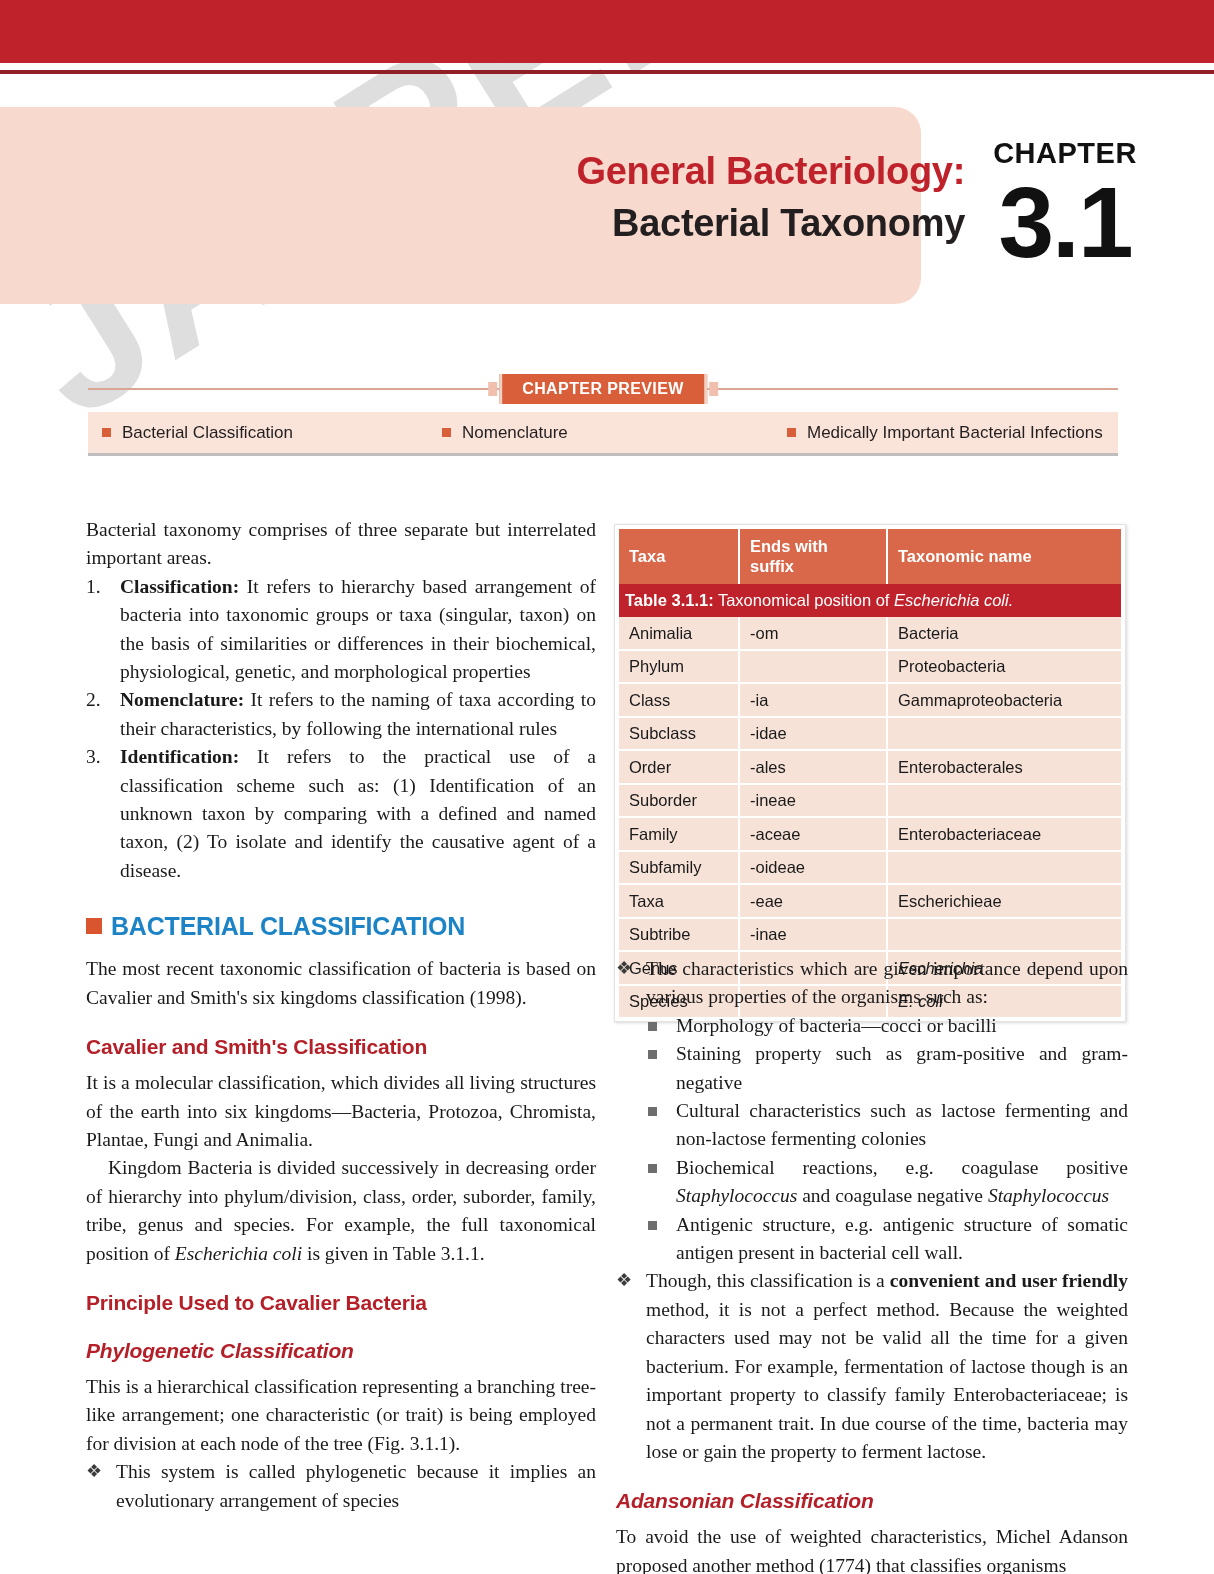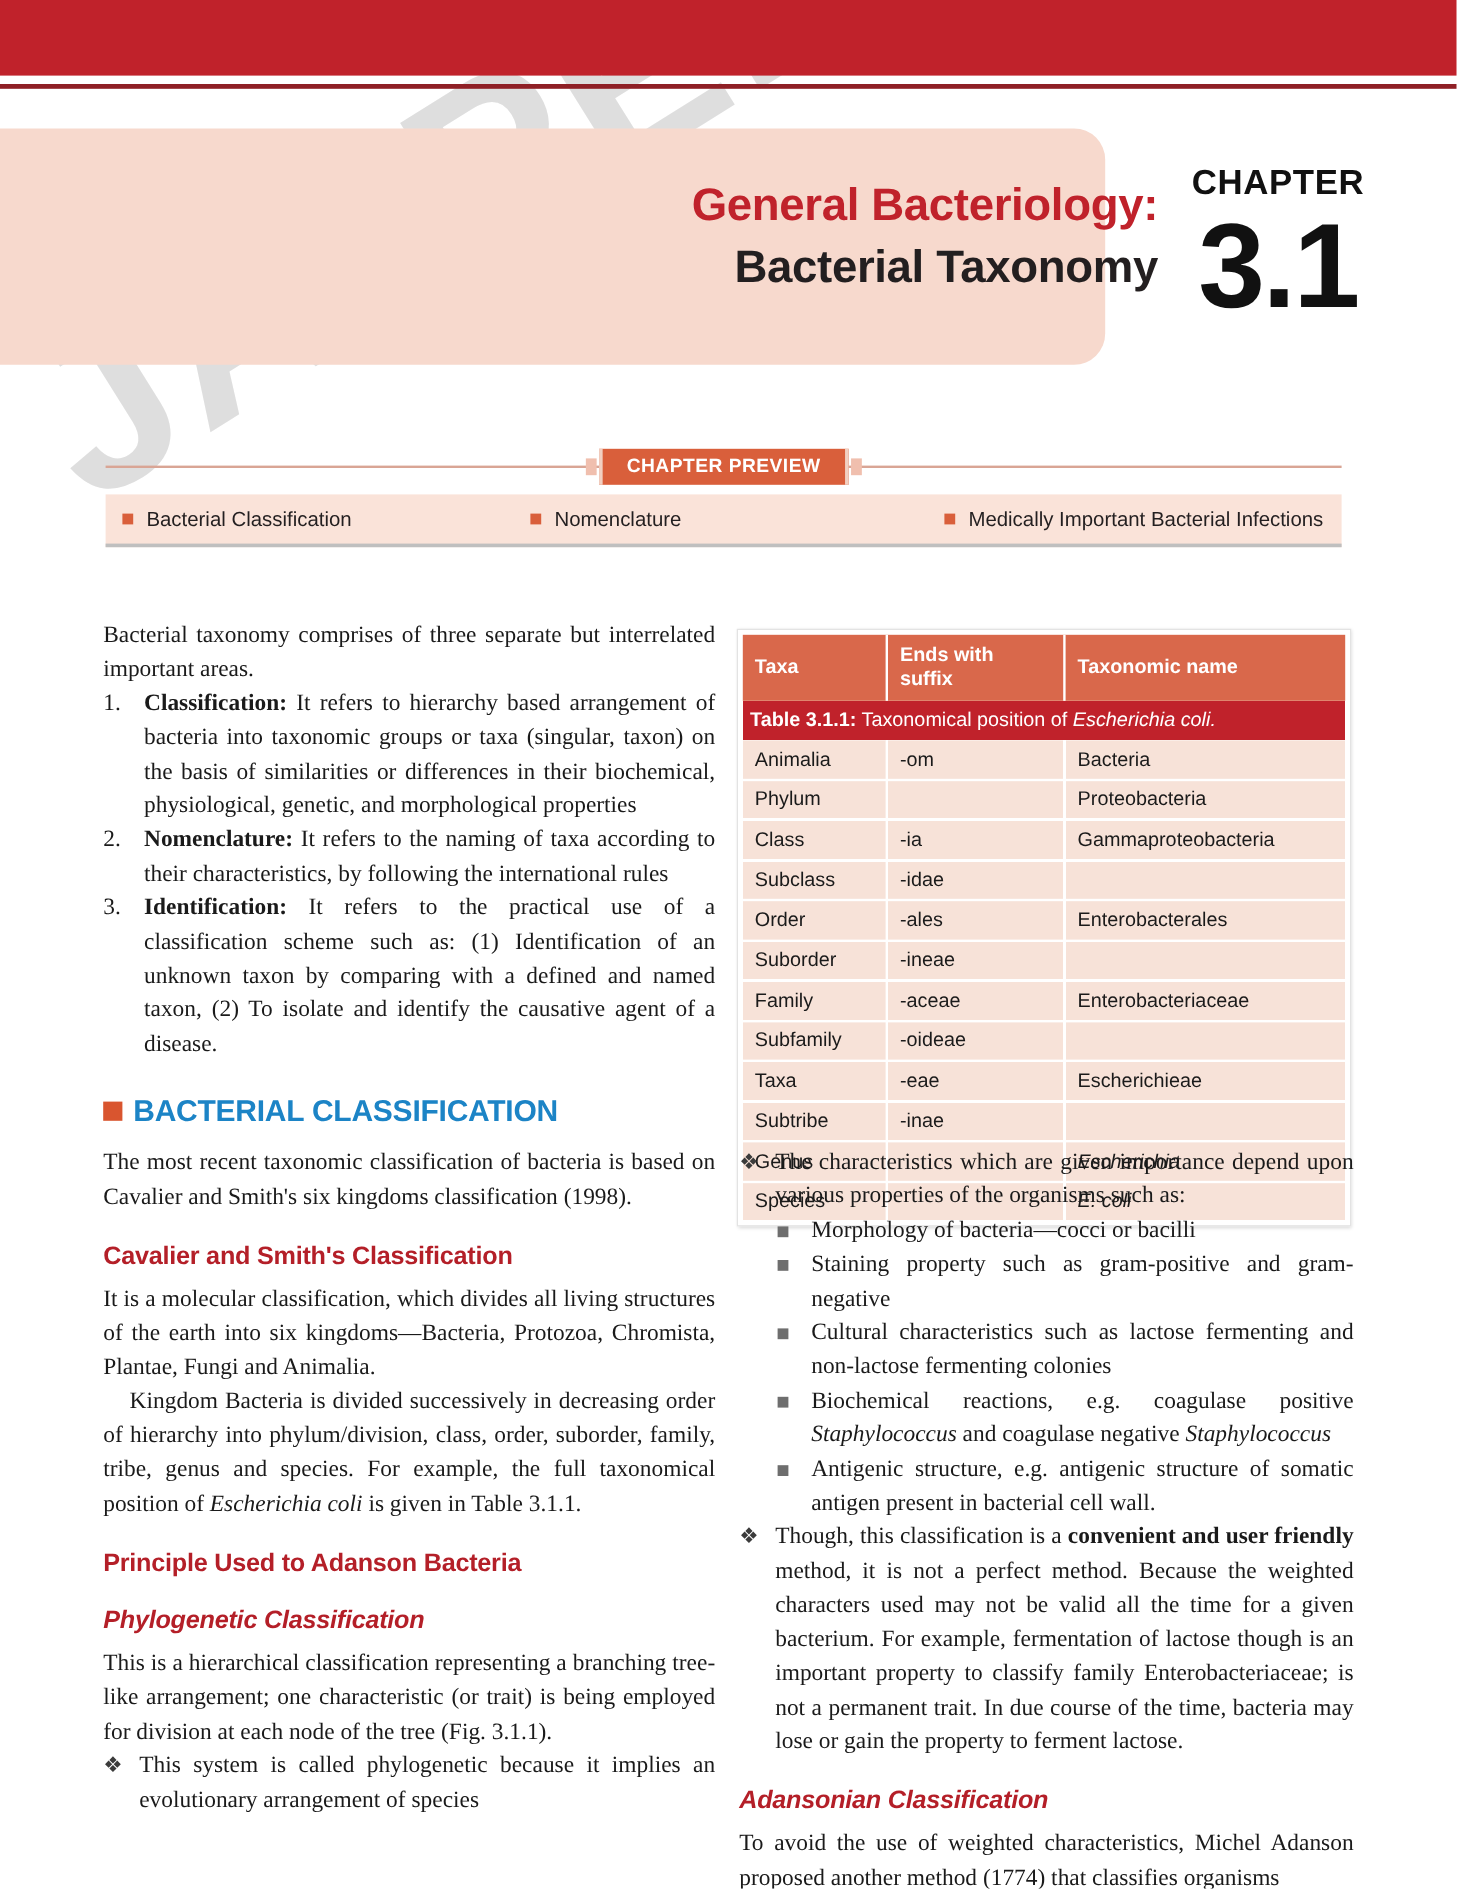--- a/index.html
+++ b/index.html
@@ -405,21 +405,21 @@
       <span class="sq"></span>
       <span>BACTERIAL CLASSIFICATION</span>
     </h2>
 
     <p class="body">The most recent taxonomic classification of bacteria is based on Cavalier and Smith's six kingdoms classification (1998).</p>
 
     <h3 class="sub-head">Cavalier and Smith's Classification</h3>
     <p class="body">It is a molecular classification, which divides all living structures of the earth into six kingdoms—Bacteria, Protozoa, Chromista, Plantae, Fungi and Animalia.</p>
     <p class="body indent"><span>Kingdom Bacteria is divided successively in decreasing order of hierarchy into phylum/division, class, order, suborder, family, tribe, genus and species. For example, the full taxonomical position of </span><i>Escherichia coli</i><span> is given in Table 3.1.1.</span></p>
 
-    <h3 class="sub-head">Principle Used to Adanson Bacteria</h3>
+    <h3 class="sub-head">Principle Used to Cavalier Bacteria</h3>
 
     <h4 class="sub-sub-head">Phylogenetic Classification</h4>
     <p class="body">This is a hierarchical classification representing a branching tree-like arrangement; one characteristic (or trait) is being employed for division at each node of the tree (Fig. 3.1.1).</p>
 
     <ul class="dia">
       <li class="body">
         <span class="dmk">❖</span>
         <span>This system is called phylogenetic because it implies an evolutionary arrangement of species</span>
       </li>
 

